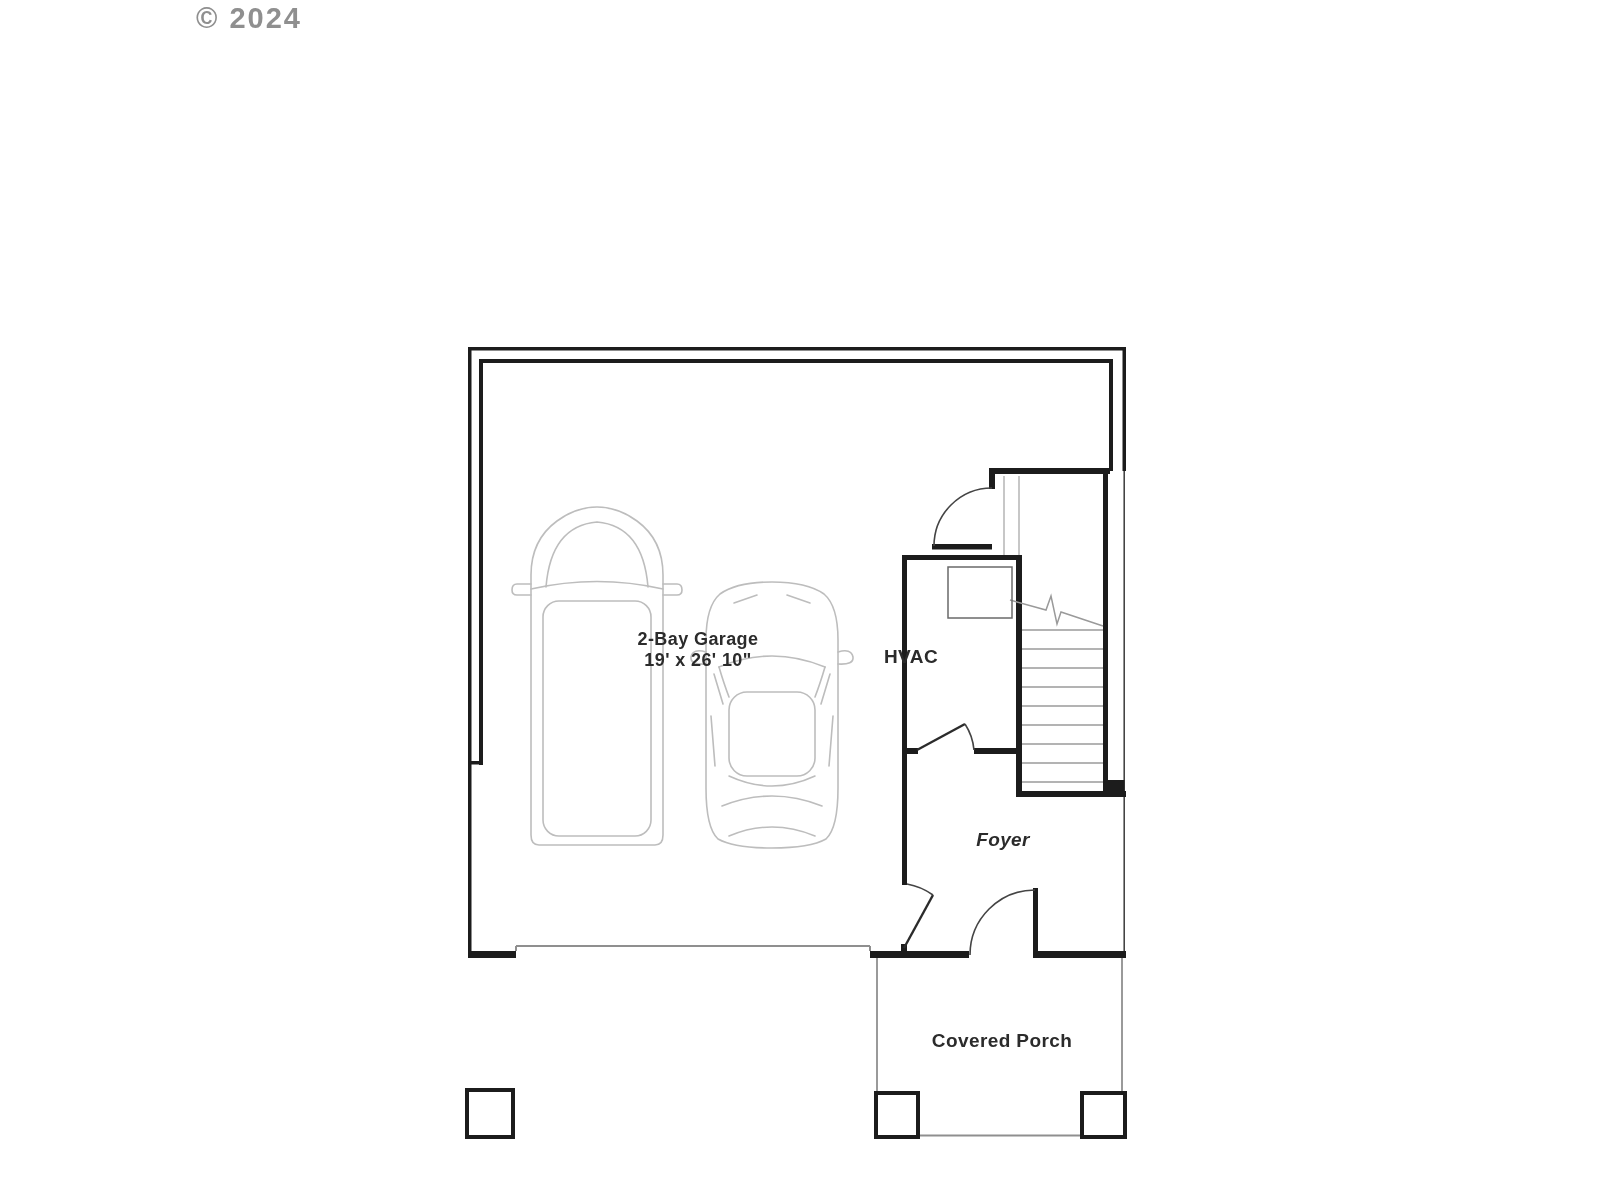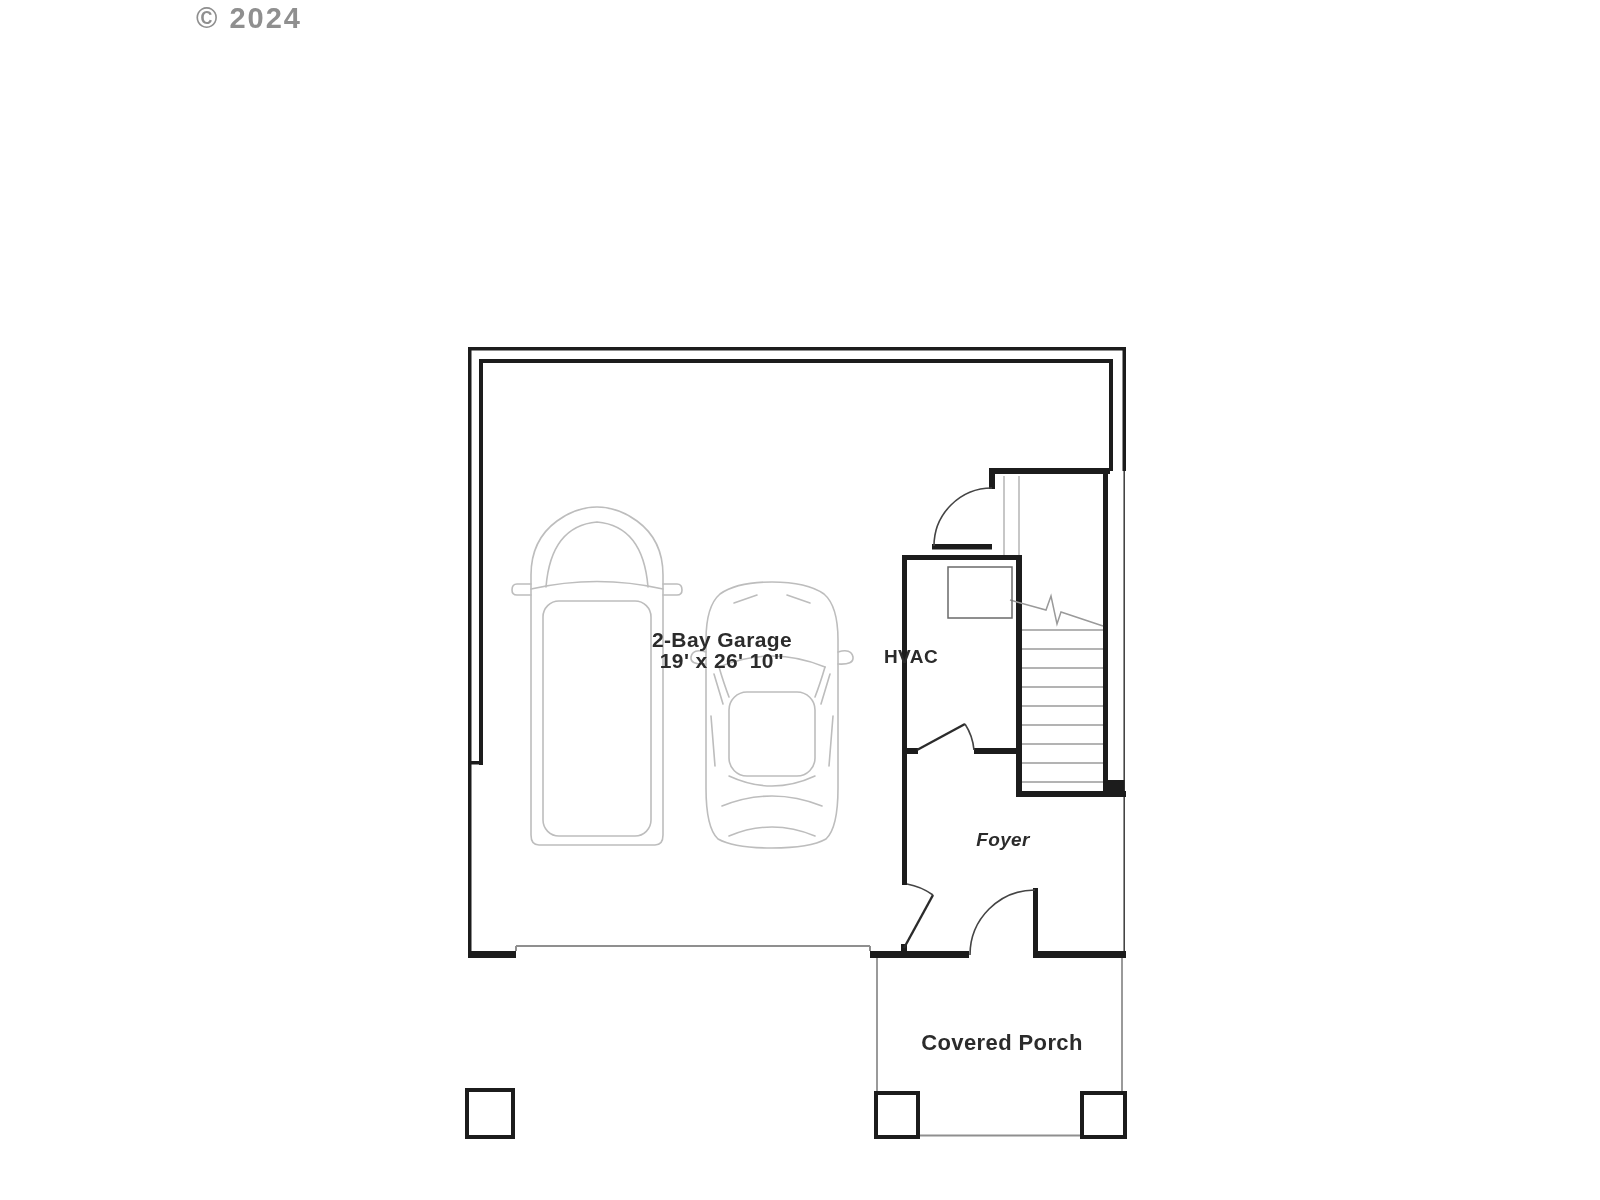--- a/index.html
+++ b/index.html
@@ -14,24 +14,24 @@
   .copyright{
     position:absolute;left:196px;top:2px;
     font-size:29px;font-weight:600;letter-spacing:2px;
     color:#8f8f8f;
   }
   .room-label{
     position:absolute;transform:translateX(-50%);
     color:#2b2b2b;font-weight:600;letter-spacing:.4px;
     white-space:nowrap;text-align:center;
   }
-  .lbl-garage{left:698px;top:629px;font-size:21px;line-height:21px;margin-left:24px;}
+  .lbl-garage{left:698px;top:629px;font-size:18px;line-height:21px;}
   .lbl-hvac{left:911px;top:646px;font-size:19px;}
   .lbl-foyer{left:1003px;top:829px;font-size:19px;font-style:italic;}
-  .lbl-porch{left:1002px;top:1030px;font-size:22px;}
+  .lbl-porch{left:1002px;top:1030px;font-size:19px;}
 </style>
 </head>
 <body>
 
 <div class="canvas">
 
   <div class="copyright">© 2024</div>
 
   <svg class="plan-svg" width="1600" height="1200" viewBox="0 0 1600 1200">
 

